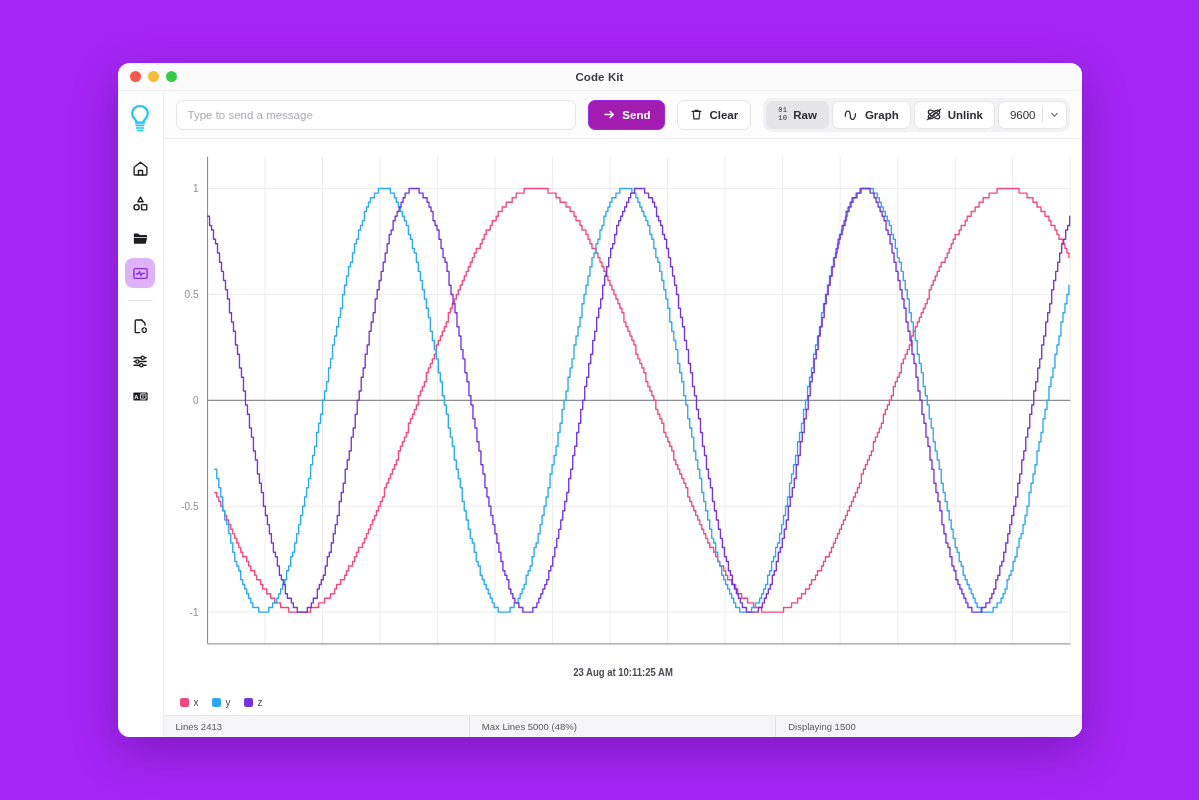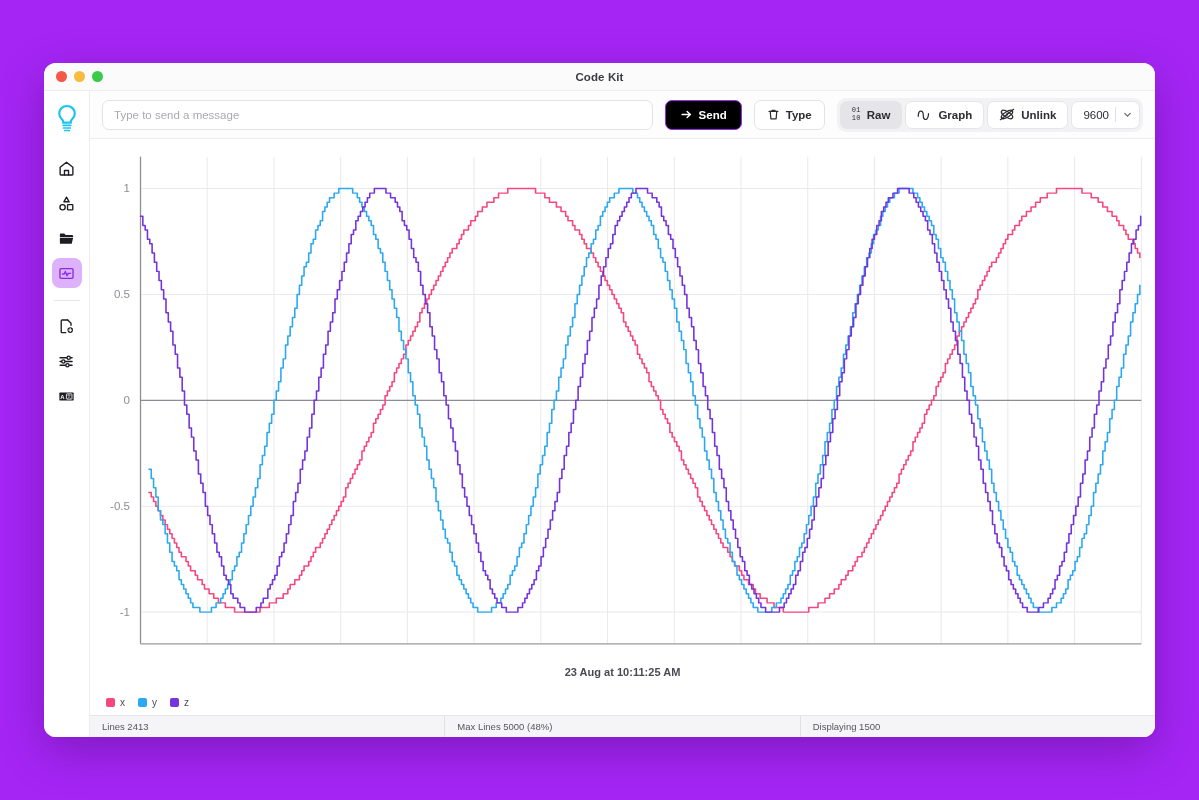--- a/index.html
+++ b/index.html
@@ -9,21 +9,21 @@
     overflow: hidden;
   }
   body {
     background: #a525f5;
     display: flex; align-items: center; justify-content: center;
   }
 
   
   .window {
     position: relative;
-    width: 1111px; height: 674px;
+    width: 964px; height: 674px;
     background: #ffffff;
     border-radius: 12px;
     overflow: hidden;
     box-shadow: 0 14px 46px rgba(40,0,70,.30);
     display: flex; flex-direction: column;
   }
 
   
   .titlebar {
     height: 28px; min-height: 28px;
@@ -86,21 +86,21 @@
     min-width: 60px;
   }
   .msg-input::placeholder { color: #a9a9b2; }
   .btn {
     height: 30px; border-radius: 7px;
     display: inline-flex; align-items: center; gap: 6px;
     padding: 0 12px; font-size: 11.5px; font-weight: bold;
     cursor: pointer; white-space: nowrap;
     border: 1px solid #e2e2e7; background: #fff; color: #2c2c33;
   }
-  .btn-send { background: #000000; border-color: #9b2af0; color: #fff; padding: 0 14px; }
+  .btn-send { background: #a21caf; border-color: #9b2af0; color: #fff; padding: 0 14px; }
   .seg {
     display: flex; align-items: center;
     background: #f2f2f5; border-radius: 9px; padding: 3px;
     margin-left: auto; gap: 3px;
   }
   .seg-item {
     height: 28px; border-radius: 7px;
     display: inline-flex; align-items: center; gap: 6px;
     padding: 0 11px; font-size: 11.5px; font-weight: bold;
     color: #2c2c33; cursor: pointer; white-space: nowrap;
@@ -243,21 +243,21 @@
           </svg>
           <span>Send</span>
         </div>
 
         <div class="btn">
           <svg width="13" height="13" viewBox="0 0 16 16" fill="none" stroke="#2c2c33" stroke-width="1.5" stroke-linecap="round" stroke-linejoin="round">
             <path d="M2.6 4.2h10.8"></path>
               <path d="M6.2 4.2V2.8h3.6v1.4"></path>
             <path d="M4 4.2l.7 8.5a.9.9 0 0 0 .9.8h4.8a.9.9 0 0 0 .9-.8L12 4.2"></path>
           </svg>
-          <span>Type</span>
+          <span>Clear</span>
         </div>
 
         <div class="seg">
 
           <div class="seg-item sel">
             <span class="raw-glyph">01<br>10</span>
             <span>Raw</span>
           </div>
 
           <div class="seg-item card">

